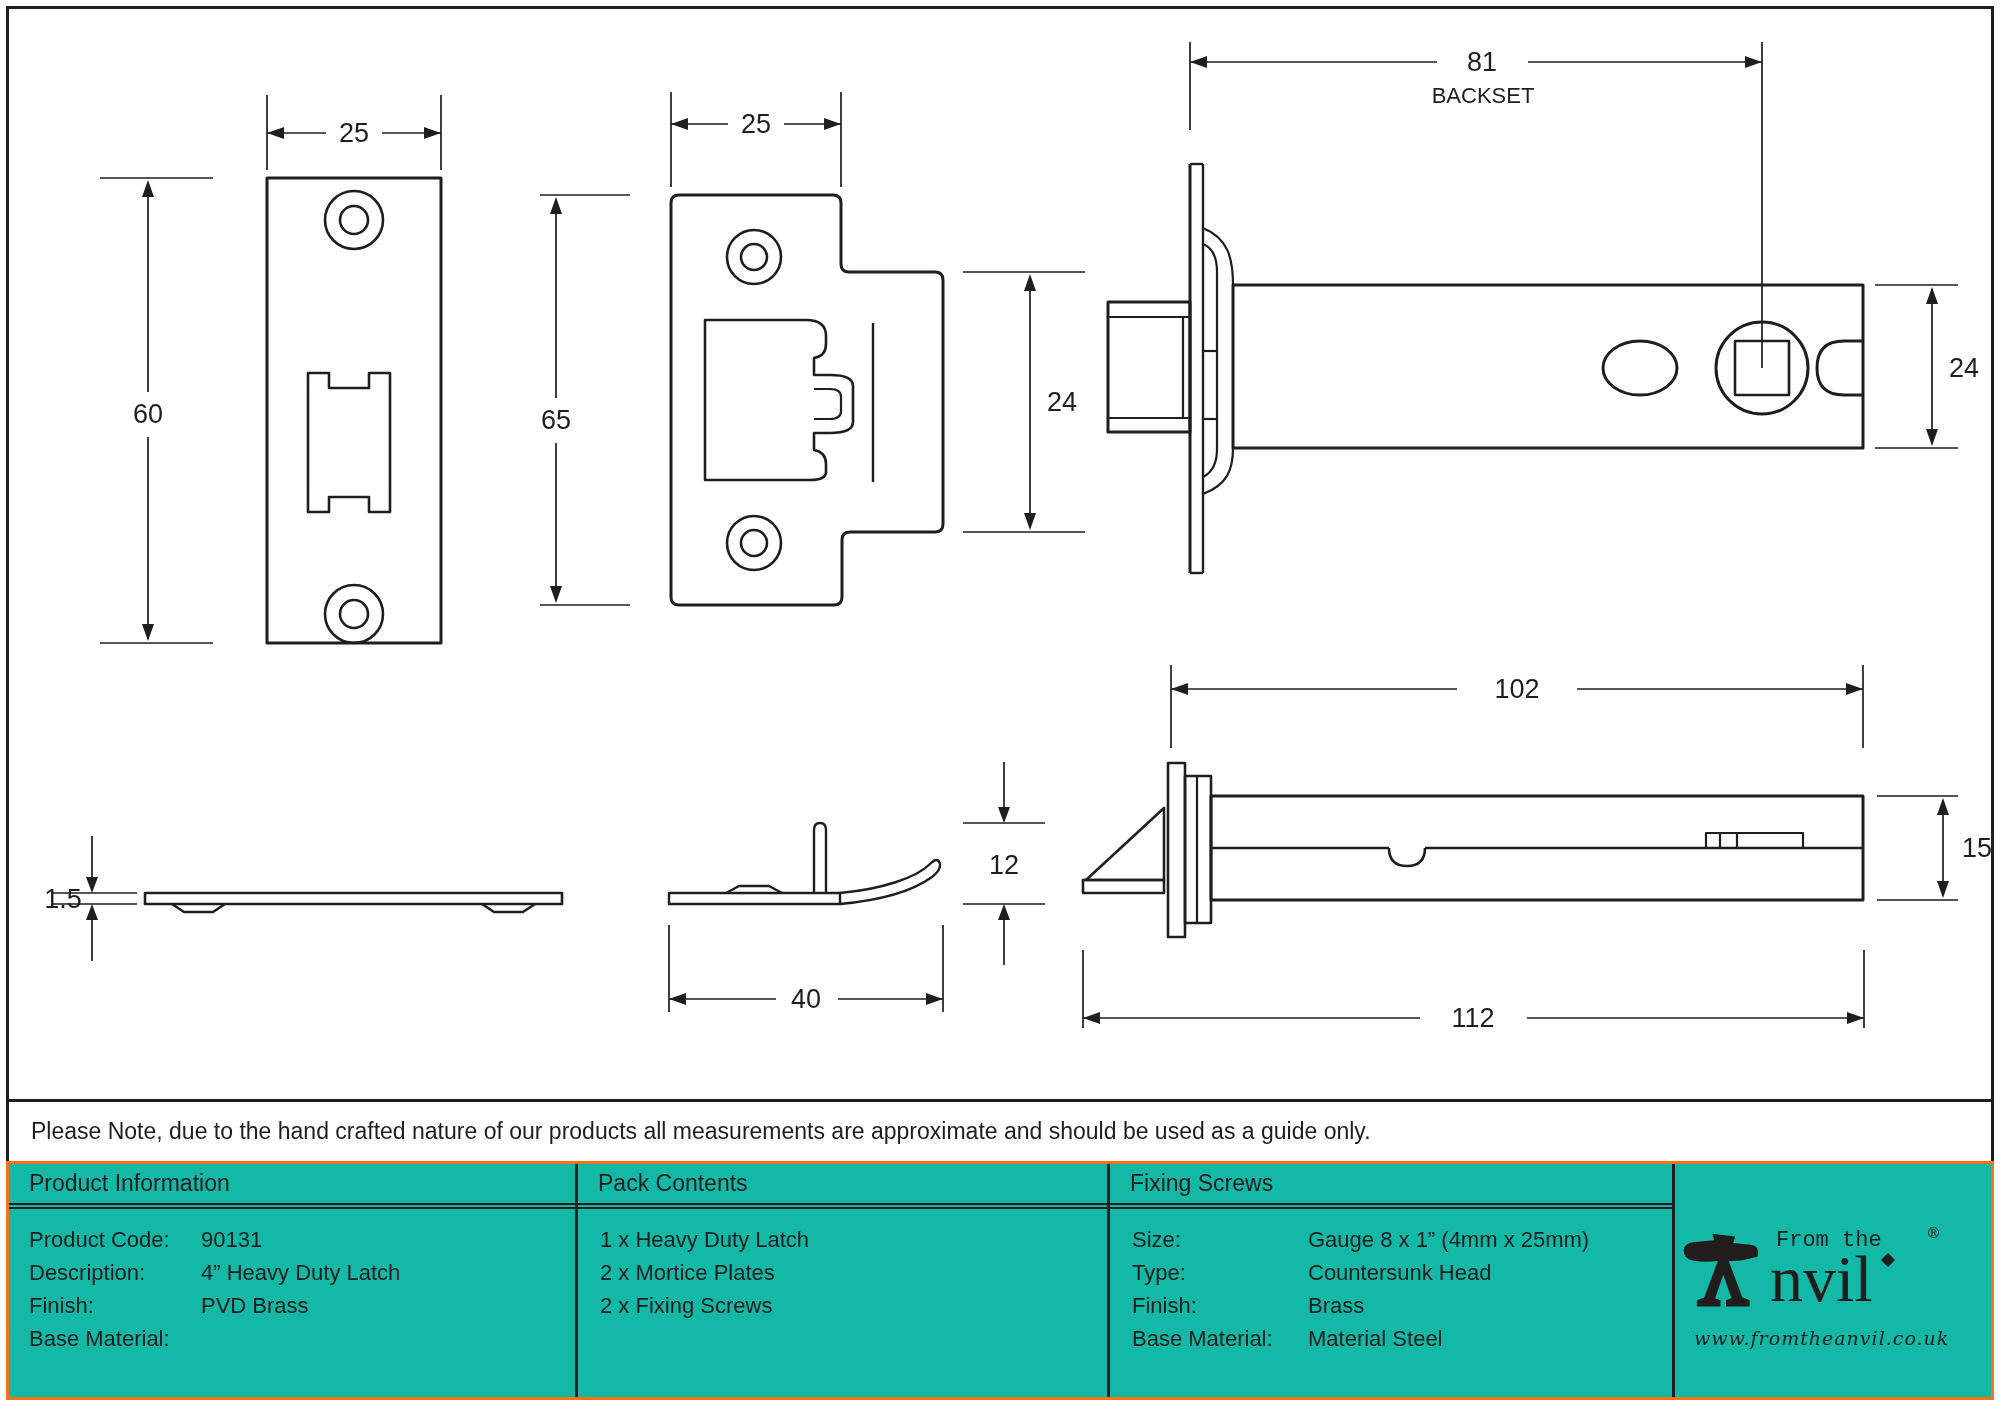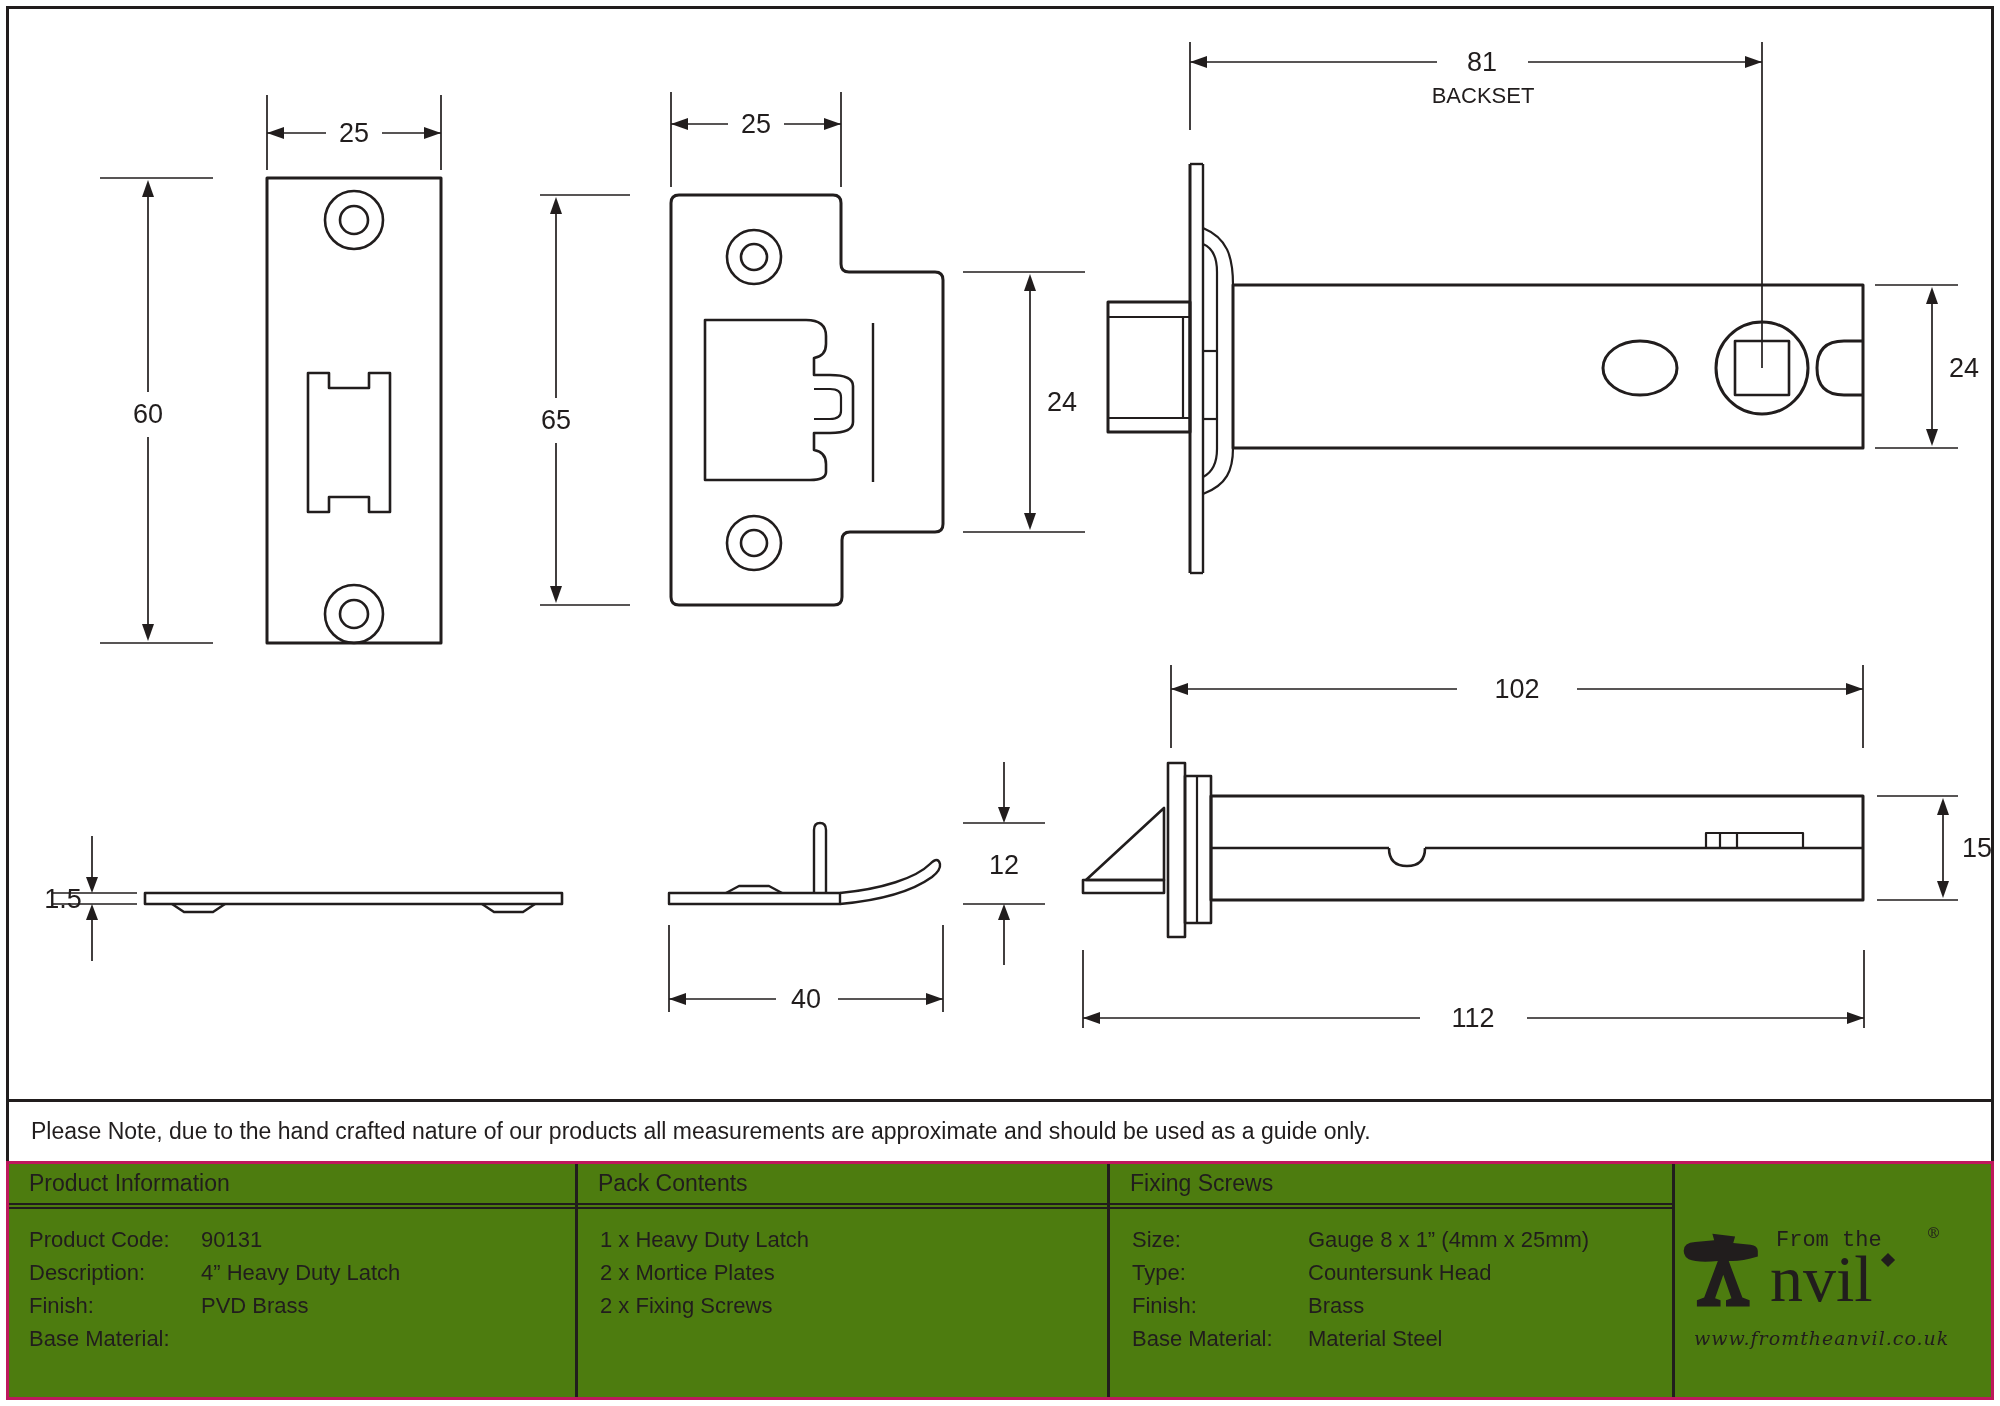--- a/index.html
+++ b/index.html
@@ -13,21 +13,21 @@
   .ln24{stroke:#211d1d;stroke-width:2.4;fill:none;stroke-linejoin:round;}
   .ln22{stroke:#211d1d;stroke-width:2.2;fill:none;stroke-linejoin:round;}
   .dim{stroke:#211d1d;stroke-width:1.7;fill:none;}
   .ah{fill:#211d1d;stroke:none;}
   .dt{font-size:27px;fill:#211d1d;text-anchor:middle;}
   .dts{font-size:22px;fill:#211d1d;text-anchor:middle;}
   .noterow{position:absolute;left:6px;top:1099px;width:1988px;height:65px;
            border:3px solid #211d1d;box-sizing:border-box;background:#fff;
            display:flex;align-items:center;padding-left:22px;font-size:23px;}
   .tbl{position:absolute;left:6px;top:1161px;width:1988px;height:239px;
-       border:3px solid #be185d;box-sizing:border-box;background:#4d7c0f;display:flex;}
+       border:3px solid #f97316;box-sizing:border-box;background:#14b8a6;display:flex;}
   .col{box-sizing:border-box;height:100%;}
   .col.c1{width:569px;border-right:3px solid #211d1d;}
   .col.c2{width:532px;border-right:3px solid #211d1d;}
   .col.c3{width:565px;border-right:3px solid #211d1d;}
   .col.c4{flex:1;display:flex;align-items:center;justify-content:center;}
   .hdr{height:39px;display:flex;align-items:center;padding-left:20px;
        font-size:23px;border-bottom:6px double #211d1d;box-sizing:content-box;}
   .cbody{padding:14px 0 0 20px;font-size:22px;}
   .c2 .cbody,.c3 .cbody{padding-left:22px;}
   .trow{display:flex;height:33px;align-items:center;}

